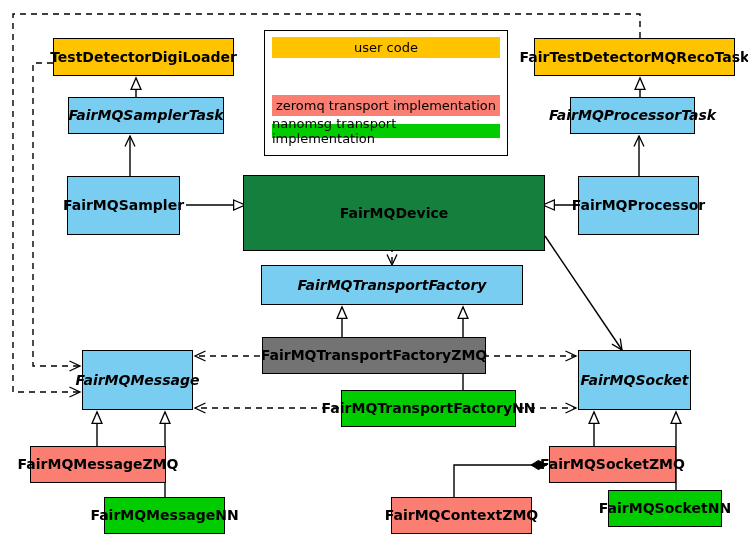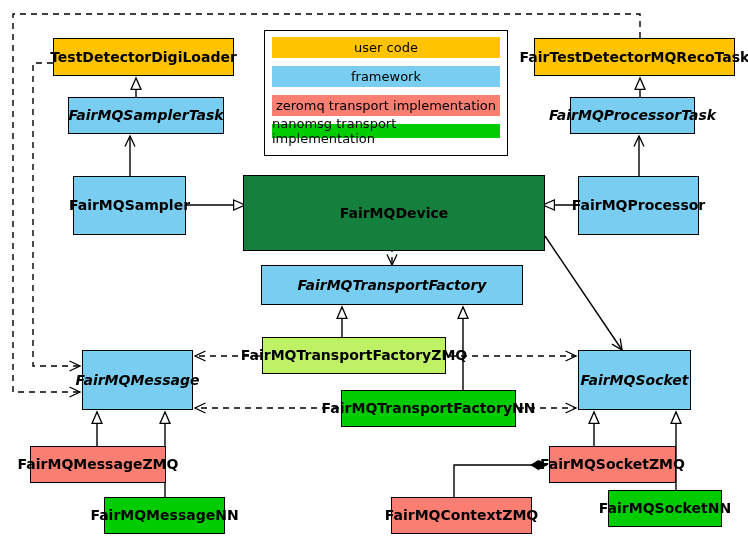--- a/index.html
+++ b/index.html
@@ -75,23 +75,20 @@
       <line x1="676" y1="497" x2="676" y2="412" marker-end="url(#hollowTri)"></line>
 
       <path d="M454,497 L454,465 L547,465" marker-end="url(#blackDiamond)"></path>
     </g>
   </svg>
 
   <div class="legendbox" style="left:264px;top:30px;width:244px;height:126px;"></div>
   <div class="legrow" style="left:272px;top:37px;width:228px;height:21px;background:#FFC300;z-index:7;">
     <span>user code</span>
   </div>
-  <div class="legrow" style="left:272px;top:66px;width:228px;height:21px;background:#79CDF0;z-index:7;">
-    <span>framework</span>
-  </div>
   <div class="legrow" style="left:272px;top:95px;width:228px;height:21px;background:#FA7E72;z-index:7;">
     <span>zeromq transport implementation</span>
   </div>
   <div class="legrow" style="left:272px;top:124px;width:228px;height:14px;background:#00CC00;z-index:7;">
     <span>nanomsg transport implementation</span>
   </div>
 
   <div class="node" style="left:53px;top:38px;width:181px;height:38px;background:#FFC300;">
     <span>TestDetectorDigiLoader</span>
     </div>
@@ -101,37 +98,37 @@
     </div>
 
   <div class="node abs" style="left:68px;top:97px;width:156px;height:37px;background:#79CDF0;">
     <span>FairMQSamplerTask</span>
     </div>
 
   <div class="node abs" style="left:570px;top:97px;width:125px;height:37px;background:#79CDF0;">
     <span>FairMQProcessorTask</span>
     </div>
 
-  <div class="node" style="left:73px;top:176px;width:113px;height:59px;background:#79CDF0;">
+  <div class="node" style="left:67px;top:176px;width:113px;height:59px;background:#79CDF0;">
     <span>FairMQSampler</span>
     </div>
 
   <div class="node" style="left:243px;top:175px;width:302px;height:76px;background:#15803d;">
     <span>FairMQDevice</span>
     </div>
 
   <div class="node" style="left:578px;top:176px;width:121px;height:59px;background:#79CDF0;">
     <span>FairMQProcessor</span>
     </div>
 
   <div class="node abs" style="left:261px;top:265px;width:262px;height:40px;background:#79CDF0;">
     <span>FairMQTransportFactory</span>
     </div>
 
-  <div class="node" style="left:262px;top:337px;width:184px;height:37px;background:#bef264;">
+  <div class="node" style="left:262px;top:337px;width:224px;height:37px;background:#737373;">
     <span>FairMQTransportFactoryZMQ</span>
     </div>
 
   <div class="node" style="left:341px;top:390px;width:175px;height:37px;background:#00CC00;">
     <span>FairMQTransportFactoryNN</span>
     </div>
 
   <div class="node abs" style="left:82px;top:350px;width:111px;height:60px;background:#79CDF0;">
     <span>FairMQMessage</span>
     </div>

